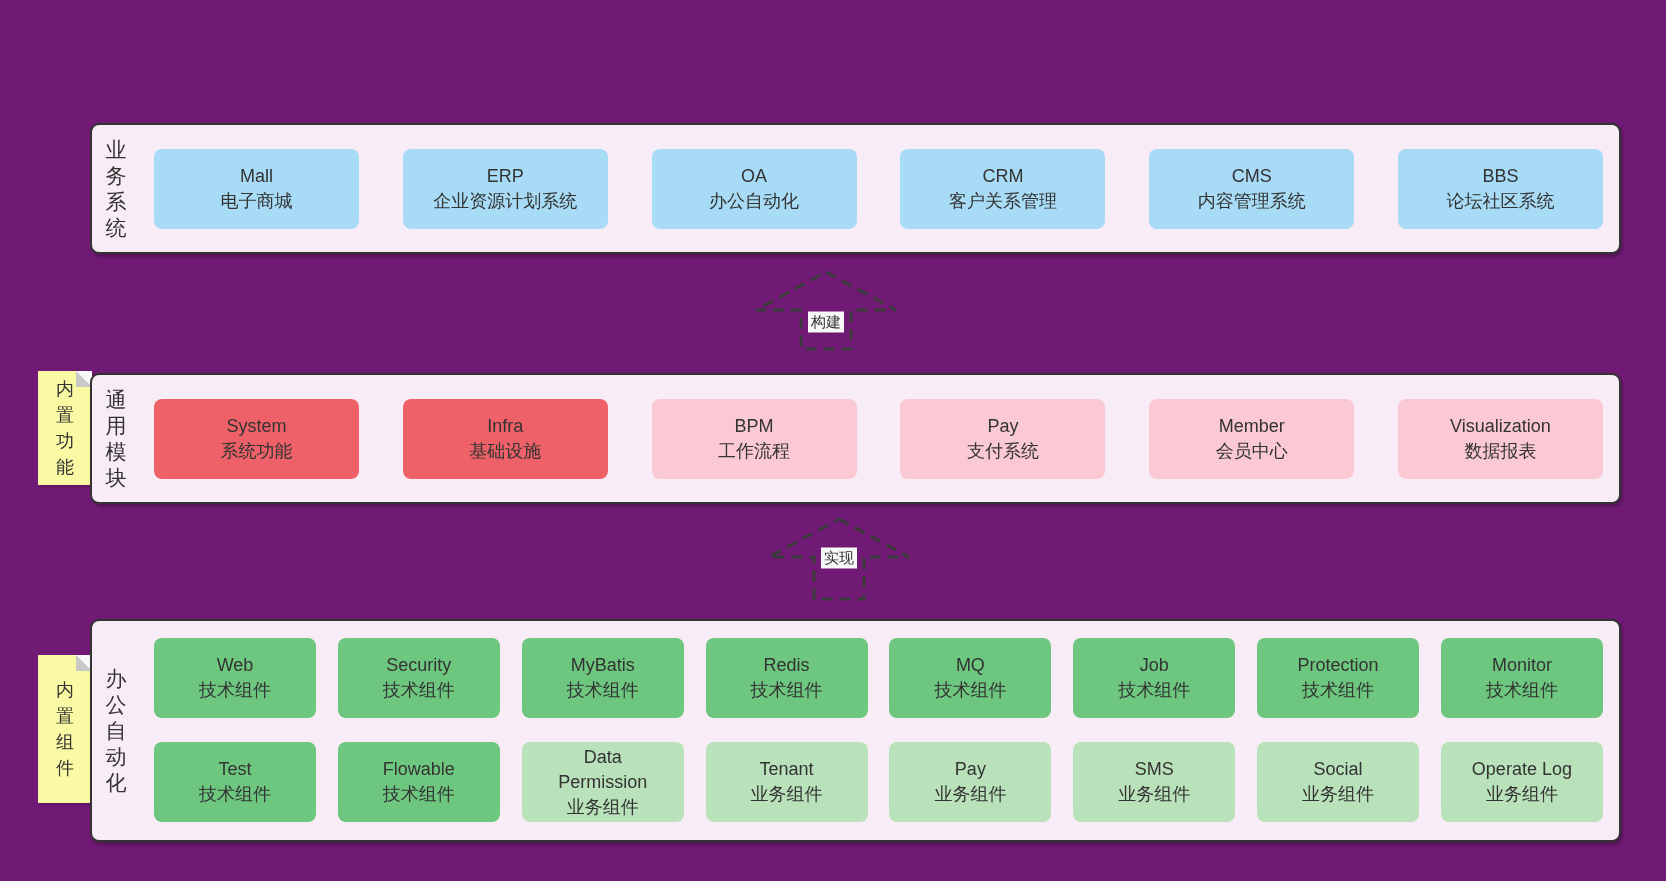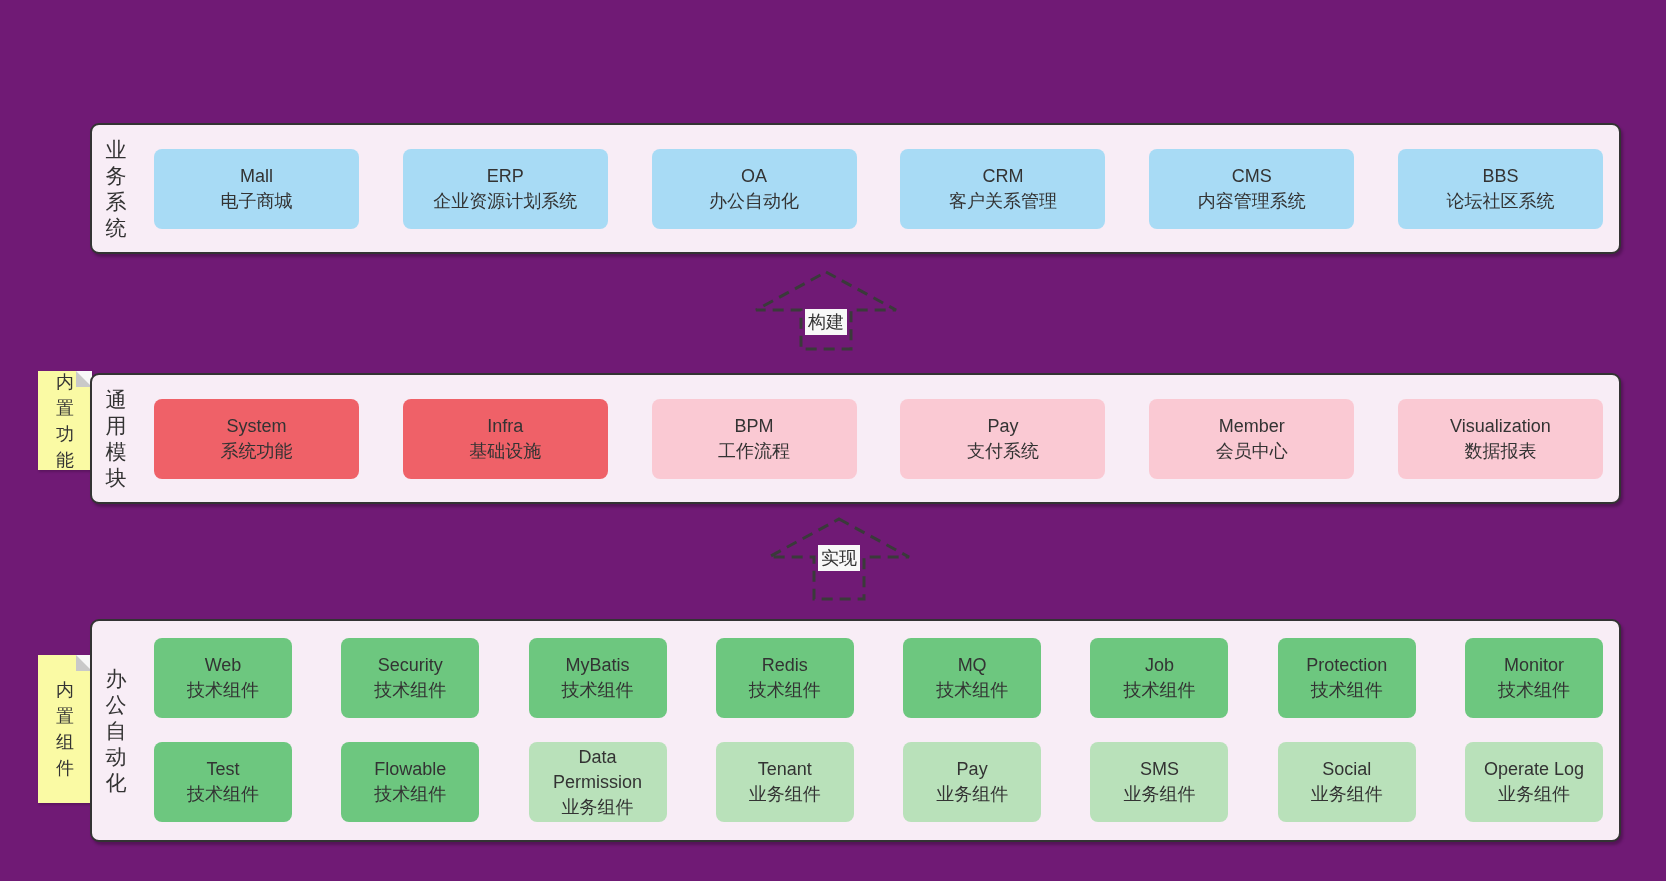--- a/index.html
+++ b/index.html
@@ -39,21 +39,21 @@
   .box{
     height:80px;
     border-radius:8px;
     display:flex;flex-direction:column;
     align-items:center;justify-content:center;
     text-align:center;
     padding:0 16px;box-sizing:border-box;
     color:#333;
   }
   .box-wide{width:205px;}
-  .box-small{width:138px;}
+  .box-small{width:162px;}
   .box-title,.box-sub{font-size:18px;line-height:25px;}
   .c-blue{background:#a8dbf5;}
   .c-red{background:#ef6168;}
   .c-pink{background:#fac9d3;}
   .c-green{background:#6dc77f;}
   .c-lgreen{background:#b9e1ba;}
   .tab{
     position:absolute;
     left:38px;width:54px;
     background:#fafaa4;
@@ -71,21 +71,21 @@
     width:0;height:0;
     border-left:16px solid #c9c9c9;
     border-top:16px solid #f8f8f8;
   }
   .arrow-svg{position:absolute;}
   .arrow-label{
     position:absolute;
     transform:translate(-50%,-50%);
     background:#f8f8f8;
     padding:1px 3px;
-    font-size:18px;
+    font-size:15px;
     color:#333;
     white-space:nowrap;
     text-align:right;
   }
 </style>
 </head>
 <body>
 
 <div class="stage">
 
@@ -117,21 +117,21 @@
         <div class="box-sub">论坛社区系统</div>
       </div>
     </div>
   </div>
 
   <svg class="arrow-svg" style="left:751px;top:270px;" width="150" height="82" viewBox="0 0 150 82">
     <polygon points="75,2 145,40 100,40 100,79 50,79 50,40 5,40" fill="none" stroke="#3a3a3a" stroke-width="3" stroke-dasharray="11,7"></polygon>
   </svg>
   <div class="arrow-label" style="left:826px;top:322px;">构建</div>
 
-  <div class="tab" style="top:371px;height:99px;">
+  <div class="tab" style="top:371px;height:114px;">
     <span class="fold"></span>
     <span class="tab-text">内置功能</span>
   </div>
   <div class="section" style="top:373px;height:127px;">
     <div class="vlabel">通用模块</div>
     <div class="row" style="top:24px;">
       <div class="box box-wide c-red">
         <div class="box-title">System</div>
         <div class="box-sub">系统功能</div>
       </div>

